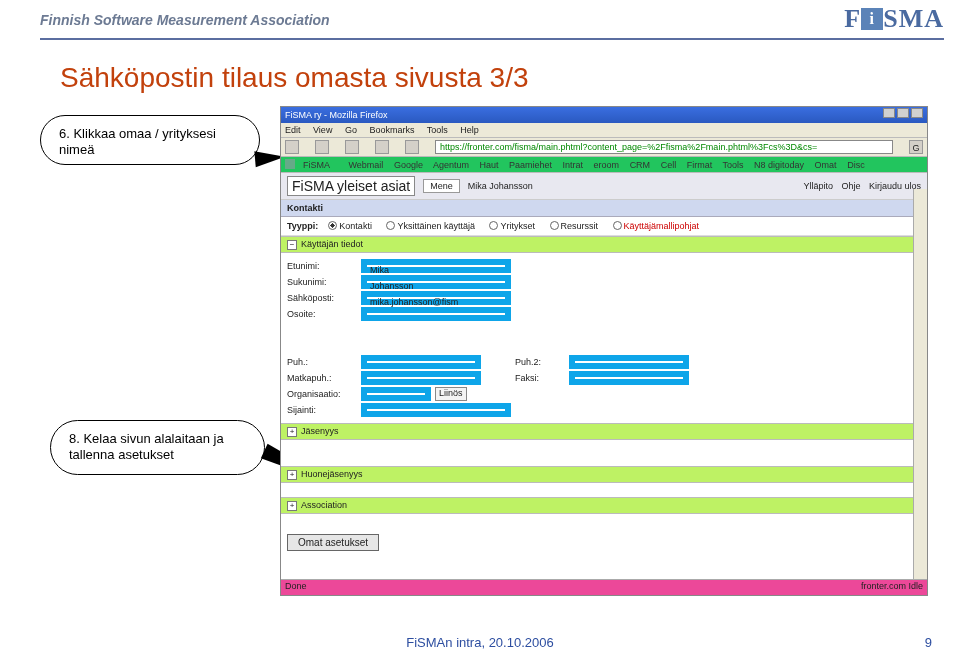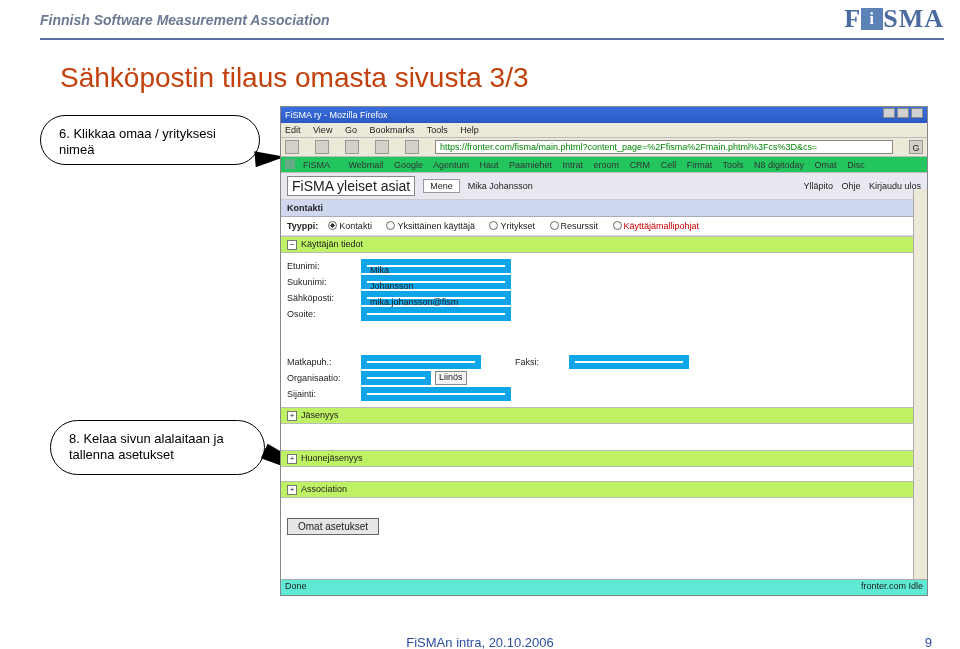--- a/index.html
+++ b/index.html
@@ -128,21 +128,21 @@
   .expander{display:inline-block;width:10px;height:10px;border:1px solid #777;background:#fff;text-align:center;line-height:8px;font-size:8px;margin-right:4px;}
   .form-area{padding:4px 6px;}
   .fld-row{display:flex;align-items:center;margin:2px 0;gap:4px;}
   .fld-lbl{width:70px;text-align:left;}
   .fld-lbl2{width:50px;text-align:left;margin-left:30px;}
   .inp{border:6px solid #0ea5e9;background:#fff;height:14px;padding:0 3px;font-size:9px;}
   .w150{width:150px;} .w120{width:120px;} .w70{width:70px;}
   .sel{border:1px solid #888;background:#f4f4f4;padding:0 3px;height:14px;font-size:9px;}
   .big-gap{height:30px;}
   .save-btn{border:1px solid #666;background:#e6e6e6;padding:2px 10px;font-size:10px;display:inline-block;margin:6px;}
-  .statusbar{position:absolute;bottom:0;left:0;right:0;height:16px;background:#5eead4;border-top:1px solid #aaa;font-size:9px;padding:1px 4px;display:flex;justify-content:space-between;}
+  .statusbar{position:absolute;bottom:0;left:0;right:0;height:16px;background:#ec4899;border-top:1px solid #aaa;font-size:9px;padding:1px 4px;display:flex;justify-content:space-between;}
   .browser-body{position:absolute;top:0;left:0;right:0;bottom:16px;overflow:hidden;}
   .scrollbar{position:absolute;right:0;top:82px;bottom:16px;width:14px;background:#ece9d8;border-left:1px solid #aaa;}
 </style>
 </head>
 <body>
 
 <div class="header">
   <div class="assoc">Finnish Software Measurement Association</div>
   <div class="logo">F<span class="i-dot">i</span>SMA</div>
   <div class="rule-line"></div>
@@ -235,20 +235,26 @@
     <div class="fld-row">
           <span class="fld-lbl">Sähköposti:</span>
           <span class="inp w150">mika.johansson@fism</span>
         </div>
     <div class="fld-row">
           <span class="fld-lbl">Osoite:</span>
           <span class="inp w150"></span>
         </div>
     <div class="big-gap"></div>
     <div class="fld-row">
+      <span class="fld-lbl">Puh.:</span>
+          <span class="inp w120"></span>
+      <span class="fld-lbl2">Puh.2:</span>
+          <span class="inp w120"></span>
+    </div>
+    <div class="fld-row">
       <span class="fld-lbl">Matkapuh.:</span>
           <span class="inp w120"></span>
       <span class="fld-lbl2">Faksi:</span>
           <span class="inp w120"></span>
     </div>
     <div class="fld-row">
           <span class="fld-lbl">Organisaatio:</span>
           <span class="inp w70"></span> 
           <span class="sel">Liinös</span>
         </div>

